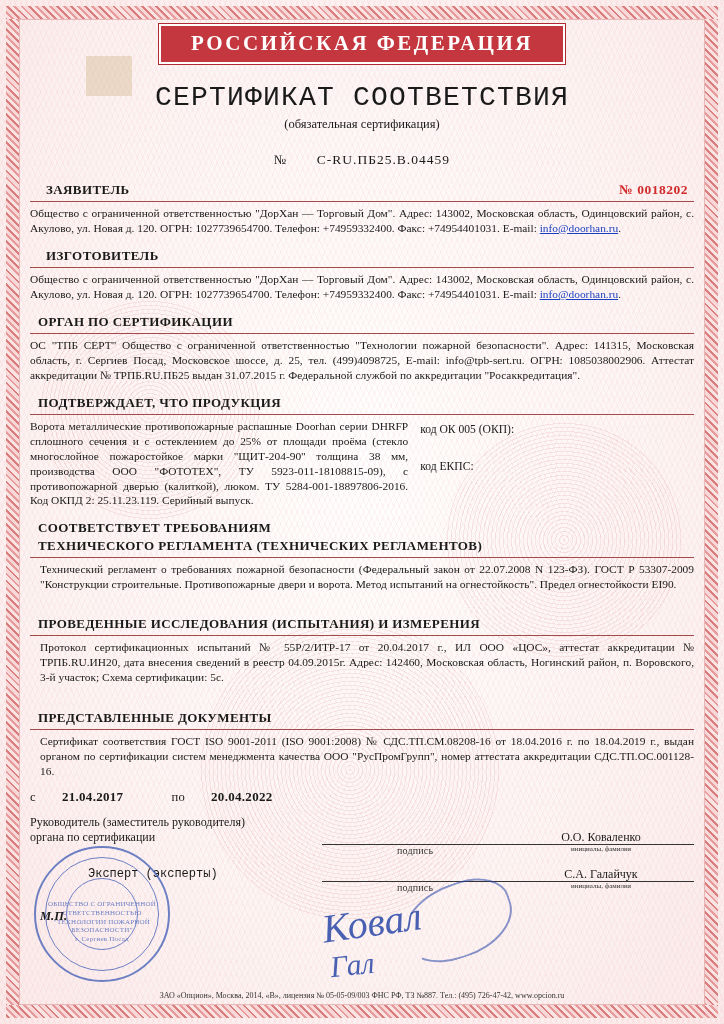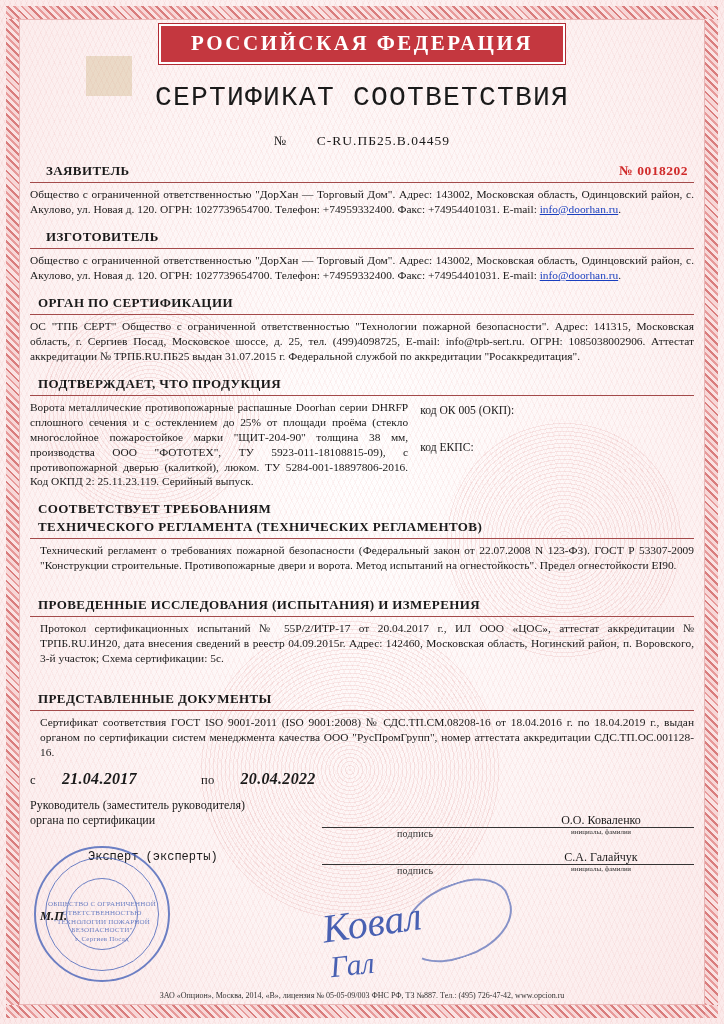--- a/index.html
+++ b/index.html
@@ -173,21 +173,21 @@
   
   .valid-head {
     font-size: 13px;
     font-weight: bold;
     letter-spacing: 0.3px;
     display: flex;
     align-items: baseline;
     gap: 8px;
     margin-top: 10px;
   }
-  .valid-head .dfrom, .valid-head .dto { font-weight: bold; font-size: 16px; font-style: italic; }
+  .valid-head .dfrom, .valid-head .dto { font-weight: bold; font-size: 13px; }
   .valid-head .lbl { font-weight: normal; font-size: 12.6px; }
 
   .sig-table {
     margin-top: 10px;
     width: 100%;
     font-size: 12px;
   }
   .sig-row {
     display: flex;
     align-items: flex-end;
@@ -332,20 +332,21 @@
 
   <div class="watermark-sq"></div>
 
   <div class="content">
 
     <div class="banner-wrap">
       <span class="banner">РОССИЙСКАЯ ФЕДЕРАЦИЯ</span>
     </div>
 
     <div class="title">СЕРТИФИКАТ СООТВЕТСТВИЯ</div>
+    <div class="subtitle">(обязательная сертификация)</div>
 
     <div class="numline">
       <span class="nsym">№</span>
       <span class="certno">C-RU.ПБ25.В.04459</span>
     </div>
 
     <div style="position:relative; margin-top:14px;">
       <div class="sec-head indent">ЗАЯВИТЕЛЬ</div>
       <div class="blank-badge" style="top:0;">
         <span>№</span>
@@ -394,21 +395,21 @@
 
     <div style="margin-top:24px;">
       <div class="sec-head indent2">ПРЕДСТАВЛЕННЫЕ ДОКУМЕНТЫ</div>
       <hr class="rule">
       <div class="body-text block-indent">Сертификат соответствия ГОСТ ISO 9001-2011 (ISO 9001:2008) № СДС.ТП.СМ.08208-16 от 18.04.2016 г. по 18.04.2019 г., выдан органом по сертификации систем менеджмента качества ООО "РусПромГрупп", номер аттестата аккредитации СДС.ТП.ОС.001128-16.</div>
     </div>
 
     <div class="valid-head">
       <span class="lbl">с</span>
       <span class="dfrom" style="margin-left:18px;">21.04.2017</span>
-      <span class="lbl" style="margin-left:56px;">по</span>
+      <span class="lbl" style="margin-left:40px;">по</span>
       <span class="dto" style="margin-left:18px;">20.04.2022</span>
     </div>
 
     <div class="sig-table">
       <div class="sig-row">
         <div class="sig-left">
           <div>Руководитель (заместитель руководителя)</div>
           <div>органа по сертификации</div>
         </div>
         <div class="sig-mid">

